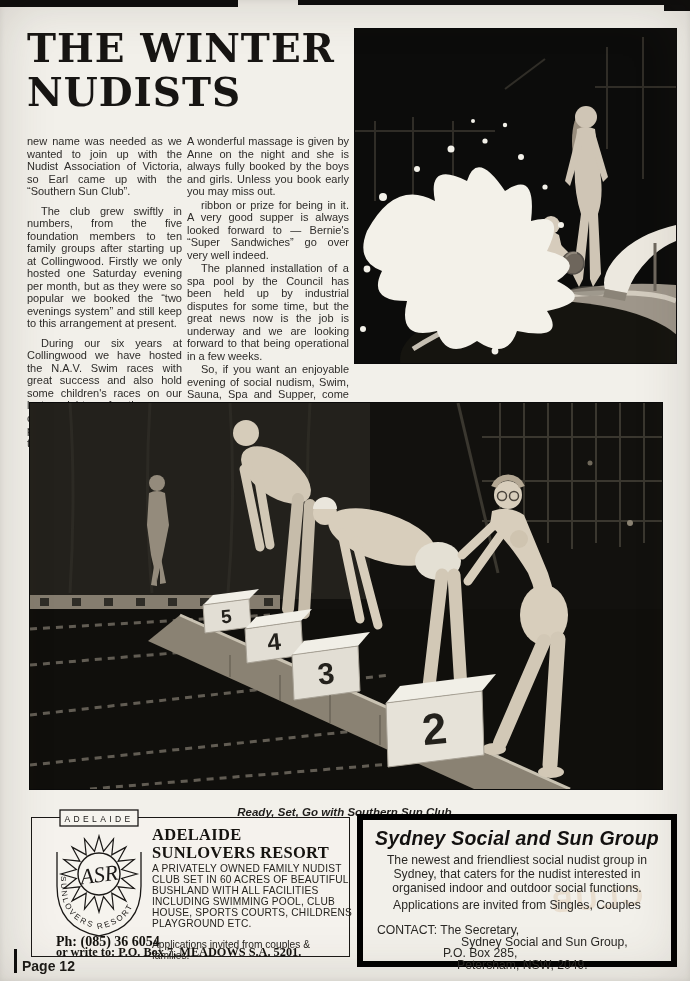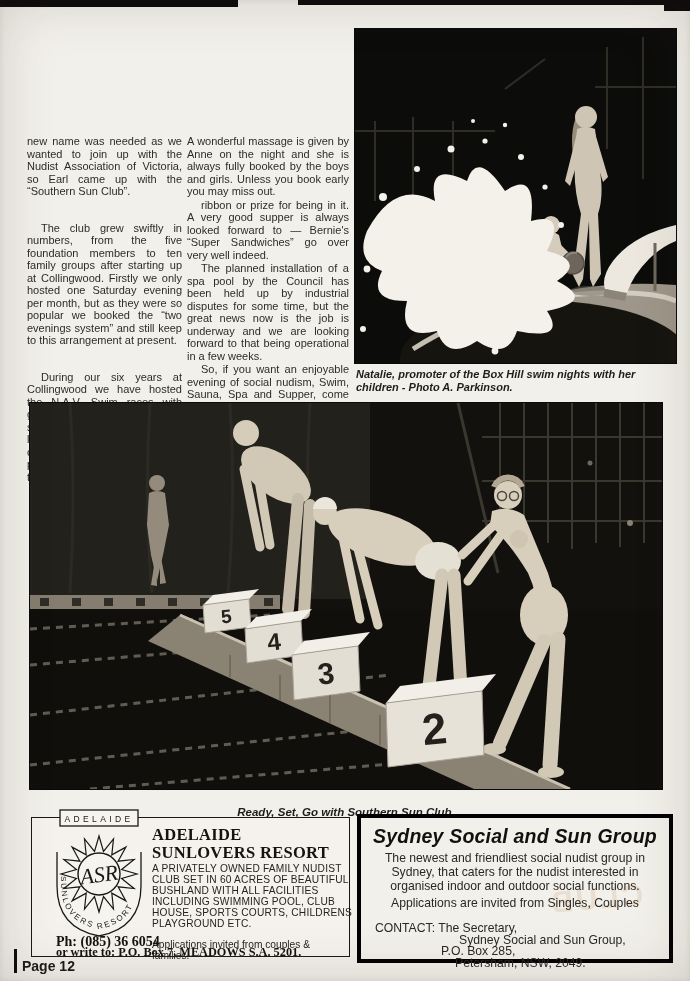--- a/index.html
+++ b/index.html
@@ -6,26 +6,26 @@
   .page{position:relative;width:690px;height:981px;background:#f2f0ea;overflow:hidden;
         font-family:"Liberation Sans",sans-serif;color:#2b2b2b;}
   .page::after{content:"";position:absolute;inset:0;pointer-events:none;
         box-shadow:inset 0 0 55px rgba(60,50,40,.18), inset 0 0 6px rgba(0,0,0,.08);}
   .abs{position:absolute;}
   .scanedge{background:#0b0b0b;}
   h1.title{margin:0;font-family:"DejaVu Serif","Liberation Serif",serif;font-weight:700;
         font-size:39px;line-height:44px;letter-spacing:1px;color:#171513;}
   .col{font-size:11px;line-height:12.5px;text-align:justify;color:#2e2c2a;}
   .col p{margin:0;}
-  .col p + p{margin-top:24px;text-indent:14px;}
+  .col p + p{margin-top:7px;text-indent:14px;}
   .col2 p + p{margin-top:1px;}
   .caption{font-style:italic;font-weight:bold;font-size:11px;line-height:13px;color:#1f1d1b;}
   .photo{background:#0c0c0b;outline:1px solid #0a0a0a;}
   .adbox{border:1.5px solid #1a1816;background:rgba(246,244,238,.6);}
-  .sydbox{border:4px solid #000000;}
+  .sydbox{border:6px solid #000000;}
   .adheading{font-family:"Liberation Serif",serif;font-weight:bold;font-size:16.5px;
         line-height:18px;color:#15130f;letter-spacing:.3px;}
   .adbody{font-size:10.2px;line-height:11px;color:#26241f;letter-spacing:.2px;}
   .adsmall{font-size:10.2px;color:#26241f;margin-top:12px;}
   .serifbold{font-family:"Liberation Serif",serif;font-weight:bold;color:#15130f;}
   .sydheading{font-weight:bold;font-style:italic;font-size:19.5px;color:#131110;
         letter-spacing:.2px;text-align:center;}
   .sydbody{font-size:12.2px;line-height:14px;color:#2a2825;text-align:center;}
   .sydline{font-size:12.2px;color:#2a2825;}
   .pagenum{font-weight:bold;font-size:14px;color:#1b1916;}
@@ -37,20 +37,24 @@
 </head>
 <body>
 
 <div class="page">
 
   <div class="abs scanedge" style="left:0;top:0;width:238px;height:7px;"></div>
   <div class="abs scanedge" style="left:298px;top:0;width:392px;height:5px;"></div>
   <div class="abs scanedge" style="left:664px;top:0;width:26px;height:11px;"></div>
   <div class="abs scanedge" style="left:14px;top:949px;width:3px;height:24px;"></div>
 
+  <h1 class="title abs" style="left:27px;top:26px;width:330px;">
+    <span>THE WINTER</span><br>
+    <span>NUDISTS</span>
+  </h1>
 
   <div class="col abs" style="left:27px;top:135px;width:155px;">
     <p>new name was needed as we wanted to join up with the Nudist Association of Victoria, so Earl came up with the “Southern Sun Club”.</p>
     <p>The club grew swiftly in numbers, from the five foundation members to ten family groups after starting up at Collingwood. Firstly we only hosted one Saturday evening per month, but as they were so popular we booked the “two evenings system” and still keep to this arrangement at present.</p>
     <p>During our six years at Collingwood we have hosted the N.A.V. Swim races with great success and also hold some children's races on our last night of the year celebrations. These are always popular with the children, as they all get a</p>
   </div>
   <div class="col col2 abs" style="left:187px;top:135px;width:162px;">
     <p>A wonderful massage is given by Anne on the night and she is always fully booked by the boys and girls. Unless you book early you may miss out.</p>
     <p>ribbon or prize for being in it. A very good supper is always looked forward to — Bernie's “Super Sandwiches” go over very well indeed.</p>
     <p>The planned installation of a spa pool by the Council has been held up by industrial disputes for some time, but the great news now is the job is underway and we are looking forward to that being operational in a few weeks.</p>
@@ -106,21 +110,20 @@
           <circle cx="8" cy="300" r="3"></circle>
         <circle cx="150" cy="96" r="2.2"></circle>
           <circle cx="44" cy="196" r="2.8"></circle>
           <circle cx="118" cy="92" r="2"></circle>
         <circle cx="186" cy="256" r="2.6"></circle>
           <circle cx="172" cy="300" r="3"></circle>
           <circle cx="140" cy="322" r="3.4"></circle>
       </g>
     </svg>
   </div>
-  <div class="caption abs" style="left:356px;top:368px;width:318px;">Natalie, promoter of the Box Hill swim nights with her children - Photo A. Parkinson.</div>
 
   <div class="abs photo" style="left:30px;top:403px;width:632px;height:386px;">
     <svg width="632" height="386" viewBox="0 0 632 386">
       <rect width="632" height="386" fill="#12110e"></rect>
       <rect x="0" y="0" width="340" height="196" fill="#23211c"></rect>
       <g stroke="#2e2b25" stroke-width="3" opacity=".9">
         <path d="M40,0 Q46,90 40,190" fill="none"></path>
           <path d="M120,0 Q114,100 122,190" fill="none"></path>
         <path d="M200,0 Q206,95 198,190" fill="none"></path>
           <path d="M280,0 Q274,95 282,190" fill="none"></path>

